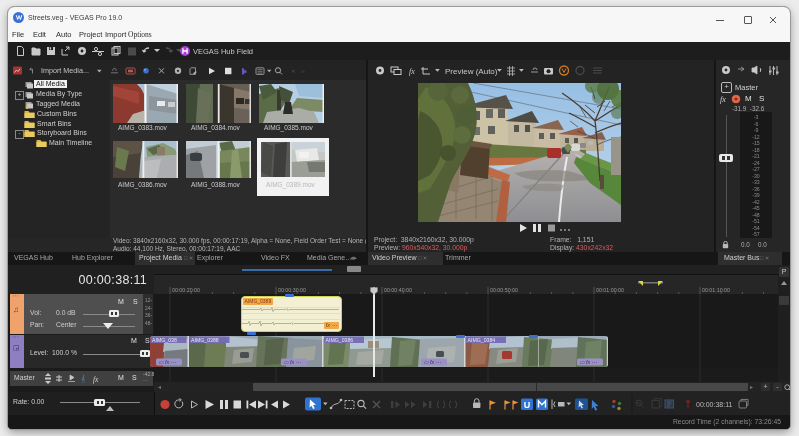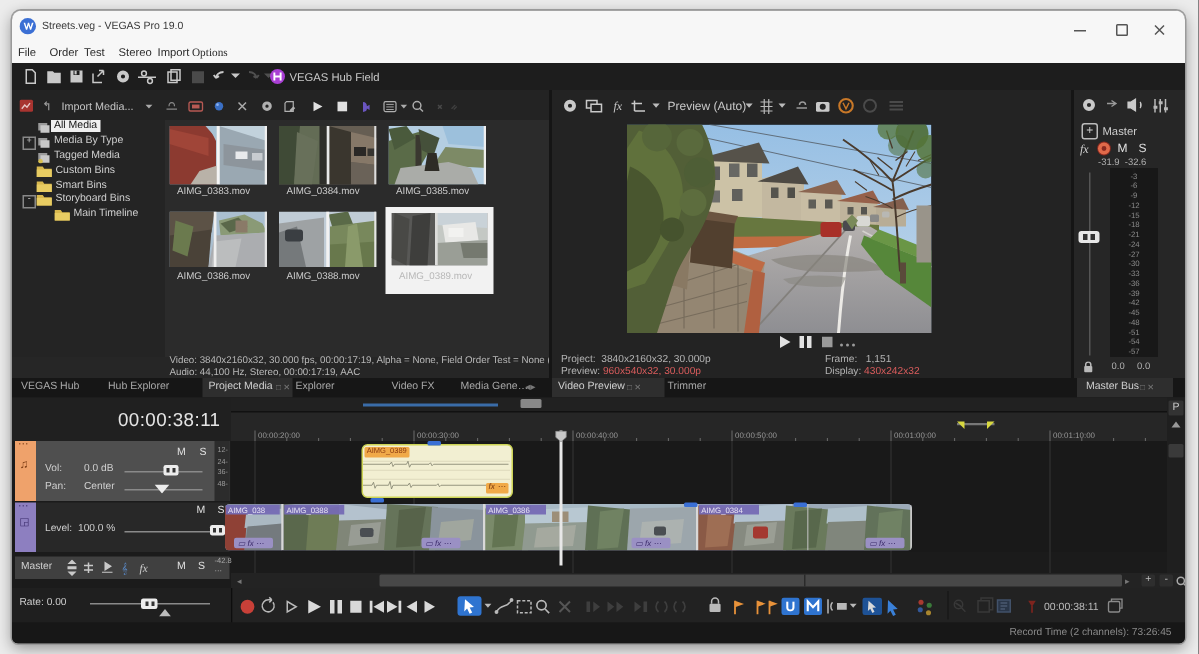--- a/index.html
+++ b/index.html
@@ -20,23 +20,23 @@
     <div class="abs tx" style="left:20px;top:7px;font-size:7px;color:#3a3a3a;">Streets.veg - VEGAS Pro 19.0</div>
     <div class="abs" style="left:708px;top:13px;width:8px;height:1px;background:#555;"></div>
     <div class="abs" style="left:736px;top:9px;width:6px;height:6px;border:1px solid #555;border-radius:1px;"></div>
     <svg class="abs" style="left:761px;top:9px" width="8" height="8" viewBox="0 0 8 8">
         <path d="M1 1l6 6M7 1l-6 6" stroke="#555" stroke-width="1"></path>
       </svg>
   </div>
 
   <div class="abs" style="left:0;top:23px;width:782px;height:12px;background:#f7f7f7;font-size:7.5px;color:#2a2a2a;">
     <span class="abs tx" style="left:4px;top:0;">File</span>
-    <span class="abs tx" style="left:25px;top:0;">Order</span>
-    <span class="abs tx" style="left:48px;top:0;">Test</span>
-    <span class="abs tx" style="left:71px;top:0;">Stereo</span>
+    <span class="abs tx" style="left:25px;top:0;">Edit</span>
+    <span class="abs tx" style="left:48px;top:0;">Auto</span>
+    <span class="abs tx" style="left:71px;top:0;">Project</span>
     <span class="abs tx" style="left:97px;top:0;">Import</span>
     <span class="abs tx" style="left:120px;top:0;font-family:Liberation Serif, serif;">Options</span>
     <span class="abs tx" style="left:149px;top:12px;">Help</span>
   </div>
 
   <div class="abs" style="left:0;top:35px;width:782px;height:18px;background:#1d1d1d;">
     <svg class="abs" style="left:8px;top:3px" width="240" height="12" viewBox="0 0 240 12">
       <g fill="none" stroke="#c9c9c9" stroke-width="1">
         <path d="M1.5 1.5h4l2 2v7h-6z" fill="none"></path>
         <path d="M16 3h3l1 1h4v6h-8z" fill="#c9c9c9"></path>

